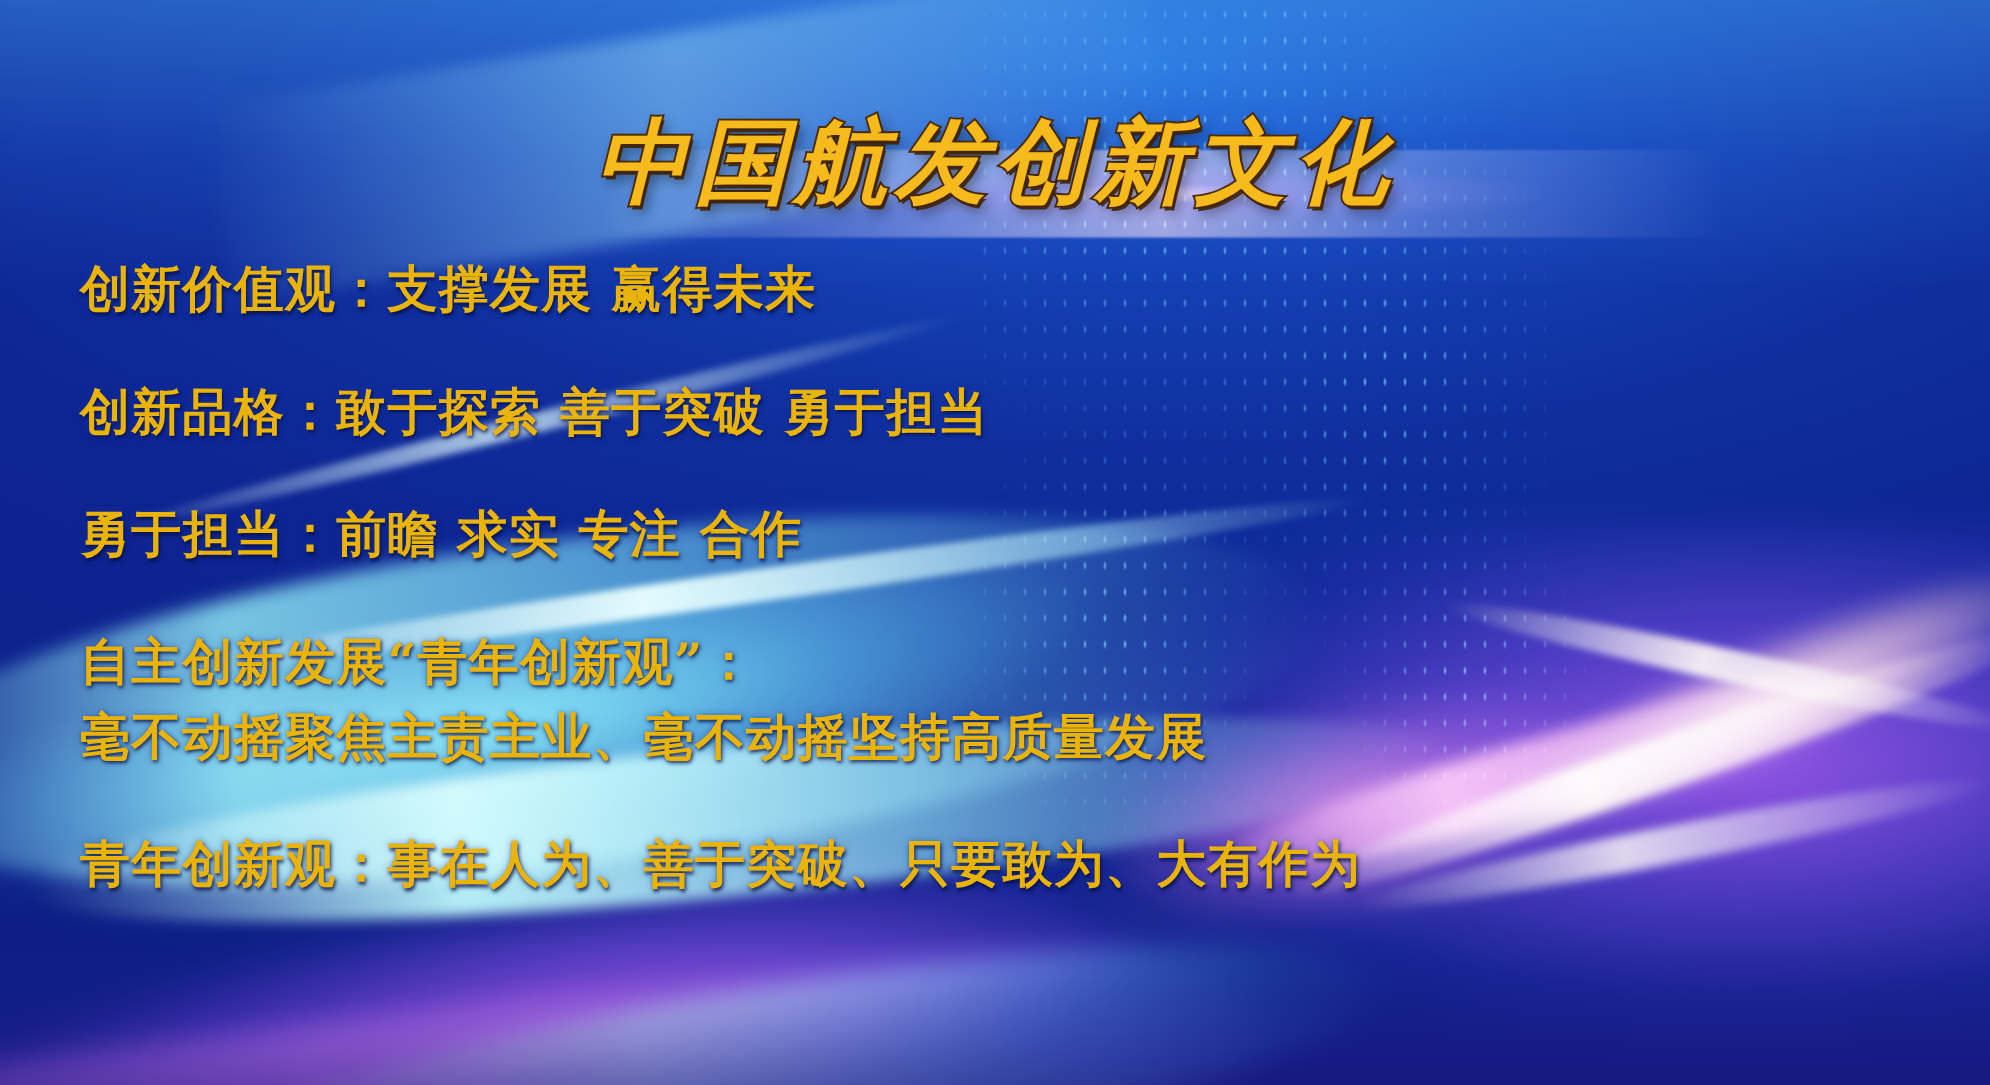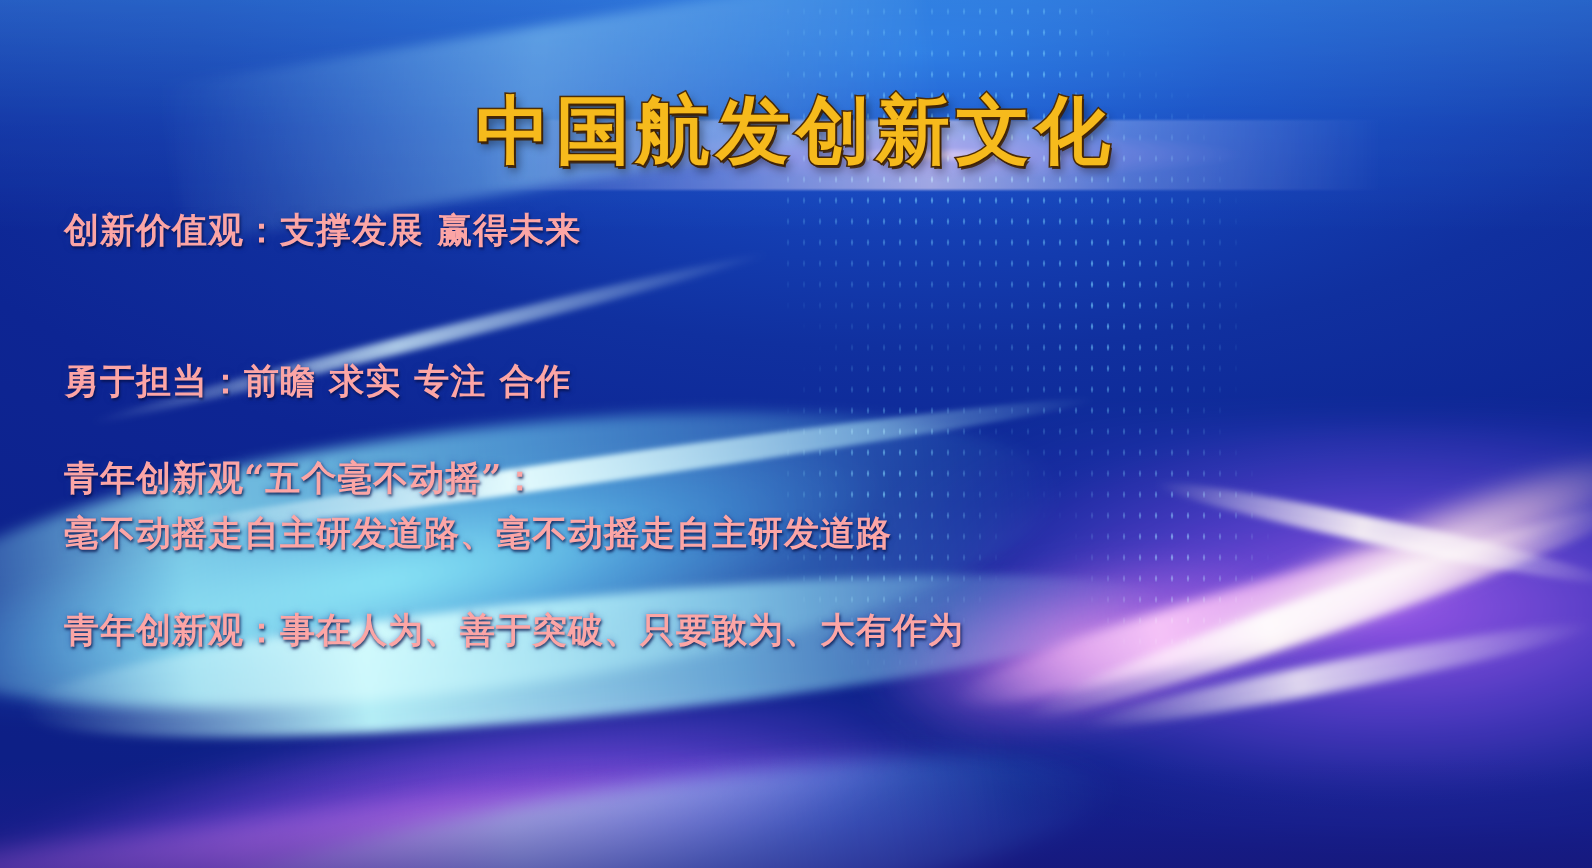--- a/index.html
+++ b/index.html
@@ -228,20 +228,21 @@
     height: 110px;
     background: linear-gradient(180deg, rgba(20,20,120,0) 0%, rgba(35,25,140,.35) 60%, rgba(30,20,120,.55) 100%);
   }
 
   
   .title-wrap {
     position: absolute;
     left: 0; right: 0; top: 42px;
     text-align: center;
     z-index: 8;
+    font-style: italic;
   }
   .title {
     display: inline-block;
     font-family: "DejaVu Serif", "Liberation Serif", serif;
     font-weight: bold;
     font-size: 74px;
     letter-spacing: 6px;
     line-height: 1.05;
     color: #f6ba1c;
     -webkit-text-stroke: 3px #4b2c06;
@@ -254,24 +255,24 @@
 
   
   .body-block {
     position: absolute;
     left: 64px;
     top: 212px;
     width: 1500px;
     z-index: 7;
   }
   .line {
-    color: #fca5a5;
+    color: #eab308;
     font-family: "DejaVu Serif", "Liberation Serif", serif;
     font-weight: bold;
-    font-size: 35px;
+    font-size: 40px;
     line-height: 1.0;
     white-space: nowrap;
     text-shadow:
       1px 2px 3px rgba(0,10,60,.75),
       0 0 6px rgba(30,60,160,.5);
     letter-spacing: 1px;
   }
   .gap-lg  { height: 58px; }
   .gap-sm  { height: 10px; }
   .gap-xl  { height: 62px; }
@@ -307,24 +308,25 @@
   <div class="blue-wave-bottom"></div>
   <div class="bottom-dark"></div>
 
   <div class="title-wrap">
     <h1 class="title">中国航发创新文化</h1>
   </div>
 
   <div class="body-block">
     <div class="line">创新价值观：支撑发展 赢得未来</div>
     <div class="gap-lg"></div>
+    <div class="line">创新品格：敢于探索 善于突破 勇于担当</div>
     <div class="gap-lg"></div>
     <div class="line">勇于担当：前瞻 求实 专注 合作</div>
     <div class="gap-xl"></div>
-    <div class="line tight">青年创新观“五个毫不动摇”：</div>
+    <div class="line tight">自主创新发展“青年创新观”：</div>
     <div class="gap-sm"></div>
     <div class="gap-sm"></div>
-    <div class="line tight">毫不动摇走自主研发道路、毫不动摇走自主研发道路</div>
+    <div class="line tight">毫不动摇聚焦主责主业、毫不动摇坚持高质量发展</div>
     <div class="gap-xl"></div>
     <div class="line">青年创新观：事在人为、善于突破、只要敢为、大有作为</div>
   </div>
 
 </div>
 
 </body></html>

